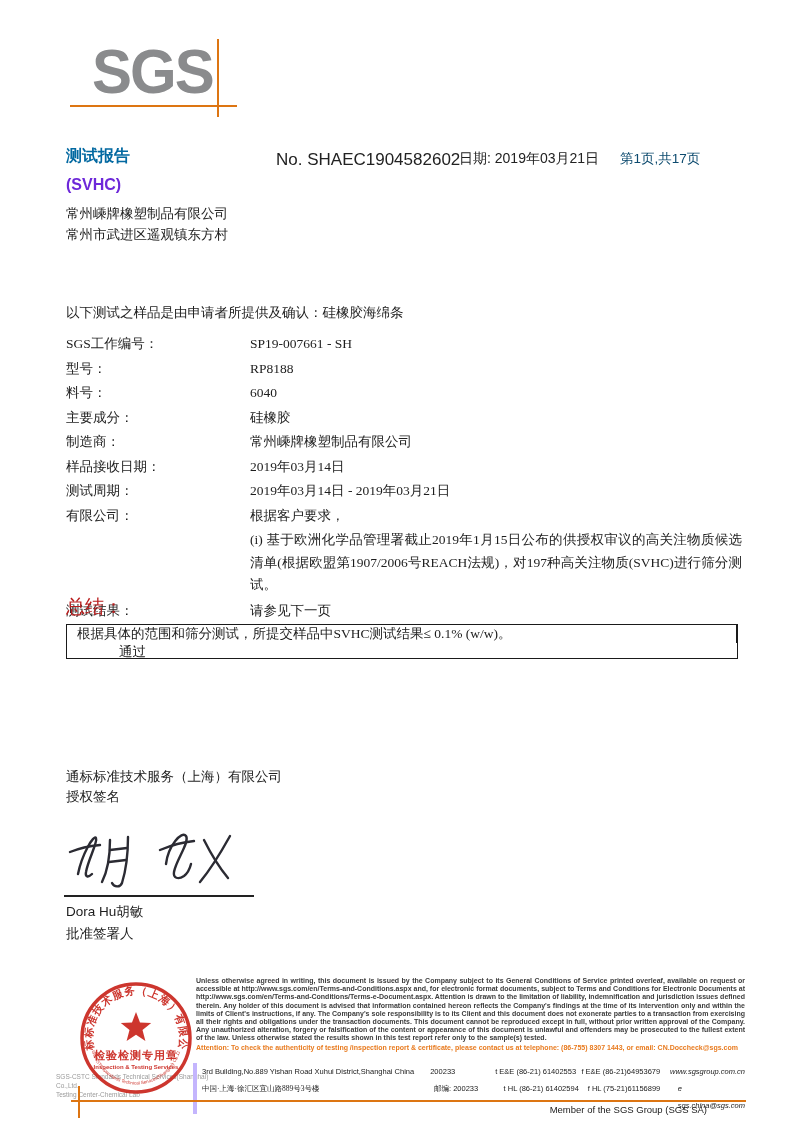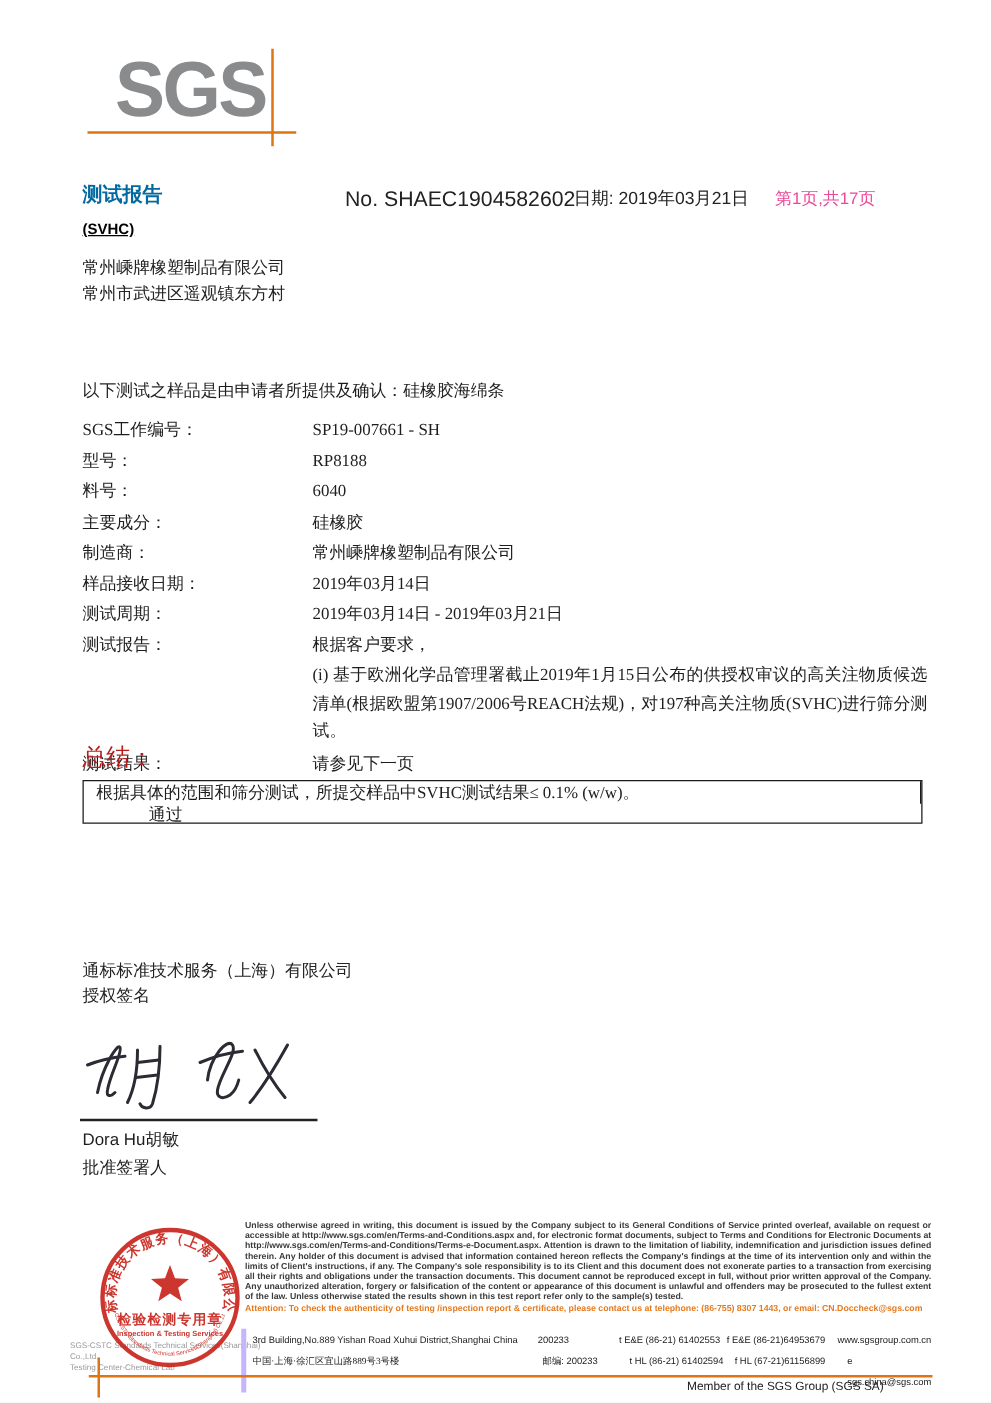--- a/index.html
+++ b/index.html
@@ -14,24 +14,24 @@
   .logo-text {
     position:absolute; left:92px; top:40px;
     font-size:60px; font-weight:bold; letter-spacing:-2px;
     color:#8a8b8d; line-height:64px; transform:scaleY(1.04);
   }
   .logo-vline { position:absolute; left:217px; top:39px; width:2px; height:78px; background:#dd7512; }
   .logo-hline { position:absolute; left:70px; top:105px; width:167px; height:2px; background:#dd7512; }
 
   
   .report-title   { position:absolute; left:66px; top:146px; font-size:16px; font-weight:bold; color:#0369a1; }
-  .report-subtitle{ position:absolute; left:66px; top:176px; font-size:12px; font-weight:bold; color:#000000;text-decoration:underline; }
+  .report-subtitle{ position:absolute; left:66px; top:176px; font-size:16px; font-weight:bold; color:#6d28d9; }
   .report-number  { position:absolute; left:276px; top:150px; font-size:17px; color:#222; }
   .report-date    { position:absolute; left:459px; top:150px; font-size:14px; color:#222; }
-  .page-indicator { position:absolute; left:620px; top:150px; font-size:13.5px; color:#ec4899; }
+  .page-indicator { position:absolute; left:620px; top:150px; font-size:13.5px; color:#0c4a6e; }
 
   
   .applicant { position:absolute; left:66px; top:203px; font-size:13.5px; line-height:21px; color:#222; }
 
   
   .sample-block { position:absolute; left:66px; top:303px; width:676px; font-size:13.5px; color:#1d1d1d; }
   .sample-intro { line-height:20px; margin-bottom:9px; }
   .info-row  { display:flex; align-items:flex-start; }
   .info-lbl  { width:184px; flex:0 0 184px; line-height:24.5px; }
   .info-val  { flex:1; line-height:24.5px; }
@@ -57,21 +57,21 @@
     position:absolute; left:196px; top:977px; width:549px;
     font-size:7px; line-height:8.2px; color:#3c3c3c; text-align:justify; font-weight:bold;
   }
   .attention { margin-top:1px; color:#e87a1e; font-weight:bold; }
   .contact-block {
     position:absolute; left:193px; top:1063px; width:552px;
     border-left:4px solid #c4b5fd; padding-left:5px;
     font-size:7.5px; color:#1a1a1a;
   }
   .contact-line { display:flex; align-items:baseline; line-height:17px; }
-  .c1 { width:237px; } .c2 { width:62px; } .c3 { width:95px;text-align:center; } .c4 { width:92px; } .c5 { flex:1; }
+  .c1 { width:237px; } .c2 { width:62px; } .c3 { width:95px;text-align:center; } .c4 { width:92px; } .c5 { flex:1;font-style:italic; }
   .footer-hline { position:absolute; left:71px; top:1100px; width:675px; height:2px; background:#dd7512; }
   .footer-vline { position:absolute; left:78px; top:1086px; width:2px; height:32px; background:#dd7512; }
   .member-text { position:absolute; left:196px; top:1104px; width:511px; text-align:right; font-size:9.5px; color:#1a1a1a; }
 </style>
 </head>
 <body>
 
 <div class="page">
 
   <div class="logo-text">SGS</div>
@@ -115,21 +115,21 @@
     <div class="info-row">
       <div class="info-lbl">样品接收日期：</div>
       <div class="info-val">2019年03月14日</div>
     </div>
     <div class="info-row">
       <div class="info-lbl">测试周期：</div>
       <div class="info-val">2019年03月14日 - 2019年03月21日</div>
     </div>
 
     <div class="info-row">
-      <div class="info-lbl">测试报告：</div>
+      <div class="info-lbl">有限公司：</div>
       <div class="info-val">
         <div>根据客户要求，</div>
         <div class="req-par">(i) 基于欧洲化学品管理署截止2019年1月15日公布的供授权审议的高关注物质候选清单(根据欧盟第1907/2006号REACH法规)，对197种高关注物质(SVHC)进行筛分测试。</div>
       </div>
     </div>
 
     <div class="info-row">
       <div class="info-lbl">测试结果：</div>
       <div class="info-val">请参见下一页</div>
     </div>
@@ -200,21 +200,21 @@
       <span class="c1">3rd Building,No.889 Yishan Road Xuhui District,Shanghai China</span>
       <span class="c2">200233</span>
       <span class="c3">t E&amp;E (86-21) 61402553</span>
       <span class="c4">f E&amp;E (86-21)64953679</span>
       <span class="c5">www.sgsgroup.com.cn</span>
     </div>
     <div class="contact-line">
       <span class="c1 serif">中国·上海·徐汇区宜山路889号3号楼</span>
       <span class="c2">邮编: 200233</span>
       <span class="c3">t HL (86-21) 61402594</span>
-      <span class="c4">f HL (67-21)61156899</span>
+      <span class="c4">f HL (75-21)61156899</span>
       <span class="c5">e  sgs.china@sgs.com</span>
     </div>
   </div>
 
   <div class="footer-hline"></div>
   <div class="footer-vline"></div>
   <div class="member-text">Member of the SGS Group (SGS SA)</div>
 
 </div>
 

